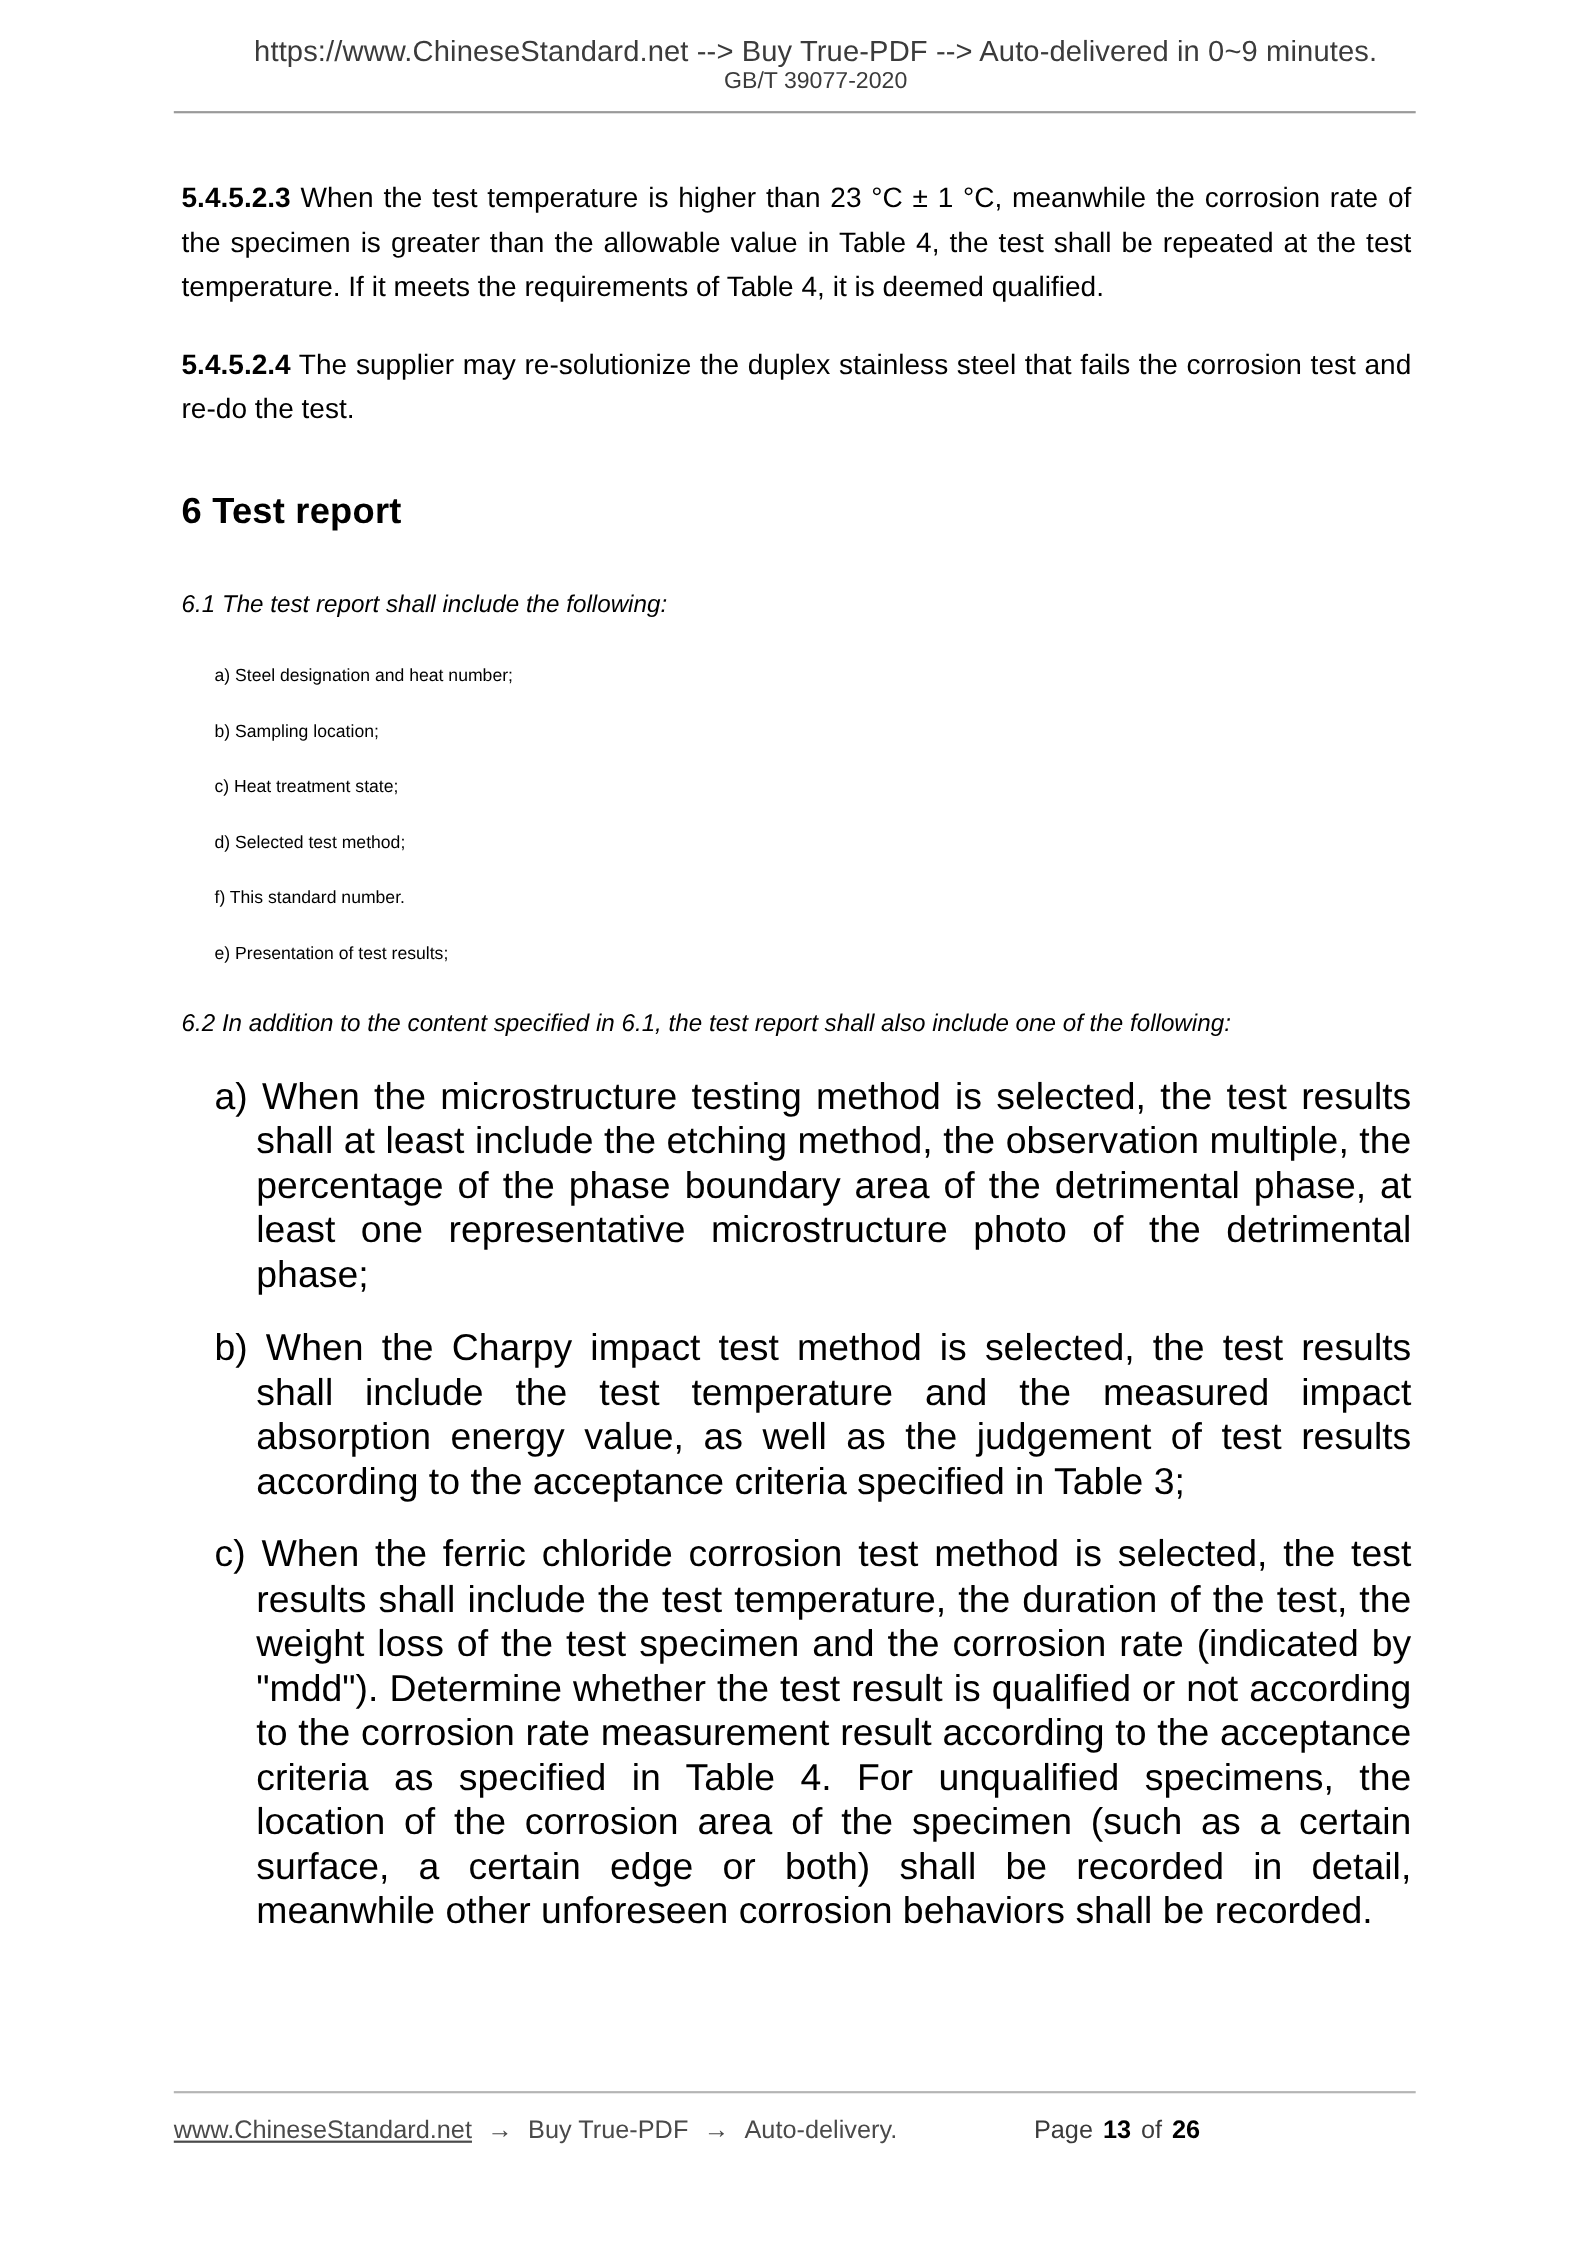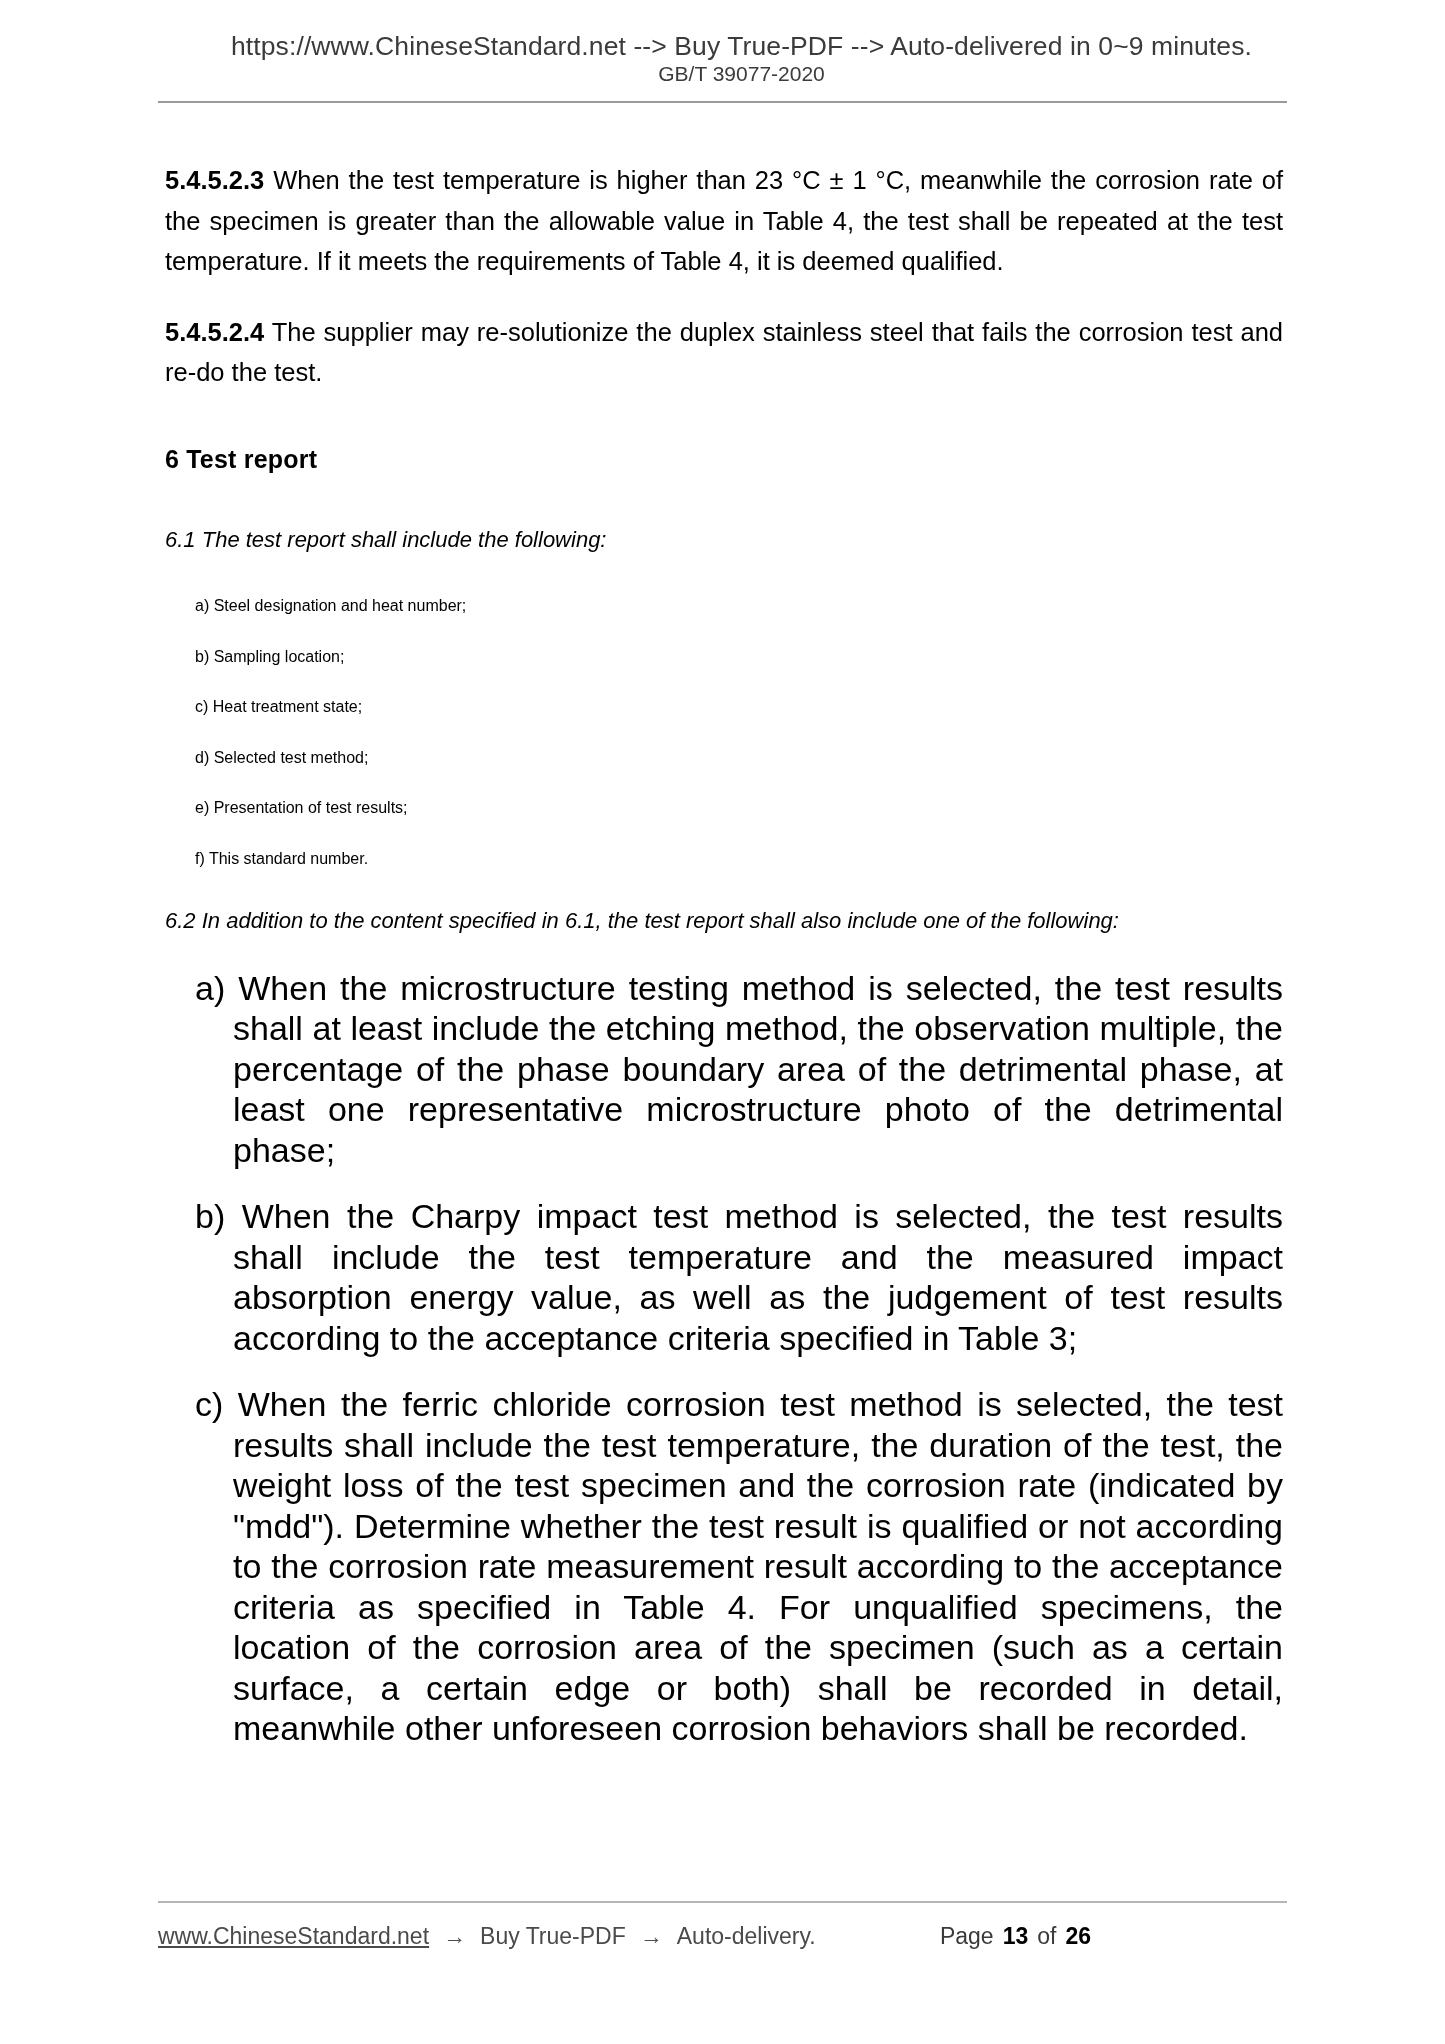--- a/index.html
+++ b/index.html
@@ -66,21 +66,21 @@
     text-align: justify;
     text-justify: inter-word;
     -webkit-hyphens: none;
     hyphens: none;
   }
   p.body-para .clause-num {
     font-weight: bold;
   }
 
   h2.section-title {
-    font-size: 25px;
+    font-size: 33px;
     font-weight: bold;
     margin: 52px 0 46px 0;
     letter-spacing: 0.2px;
   }
 
   p.intro-para {
     font-size: 22px;
     line-height: 40.5px;
     margin: 15px 0 26px 0;
     text-align: justify;
@@ -184,22 +184,22 @@
 
     <h2 class="section-title">6 Test report</h2>
 
     <p class="intro-para"><span class="clause-num">6.1</span><span> The test report shall include the following:</span></p>
 
     <ul class="simple-list">
       <li>a) Steel designation and heat number;</li>
       <li>b) Sampling location;</li>
       <li>c) Heat treatment state;</li>
       <li>d) Selected test method;</li>
+      <li>f) This standard number.</li>
       <li>e) Presentation of test results;</li>
-      <li>f) This standard number.</li>
     </ul>
 
     <p class="intro-para"><span class="clause-num">6.2</span><span> In addition to the content specified in 6.1, the test report shall also include one of the following:</span></p>
 
     <ul class="hang-list">
       <li>a) When the microstructure testing method is selected, the test results shall at least include the etching method, the observation multiple, the percentage of the phase boundary area of the detrimental phase, at least one representative microstructure photo of the detrimental phase;</li>
       <li>b) When the Charpy impact test method is selected, the test results shall include the test temperature and the measured impact absorption energy value, as well as the judgement of test results according to the acceptance criteria specified in Table 3;</li>
       <li>c) When the ferric chloride corrosion test method is selected, the test results shall include the test temperature, the duration of the test, the weight loss of the test specimen and the corrosion rate (indicated by "mdd"). Determine whether the test result is qualified or not according to the corrosion rate measurement result according to the acceptance criteria as specified in Table 4. For unqualified specimens, the location of the corrosion area of the specimen (such as a certain surface, a certain edge or both) shall be recorded in detail, meanwhile other unforeseen corrosion behaviors shall be recorded.</li>
     </ul>
 

